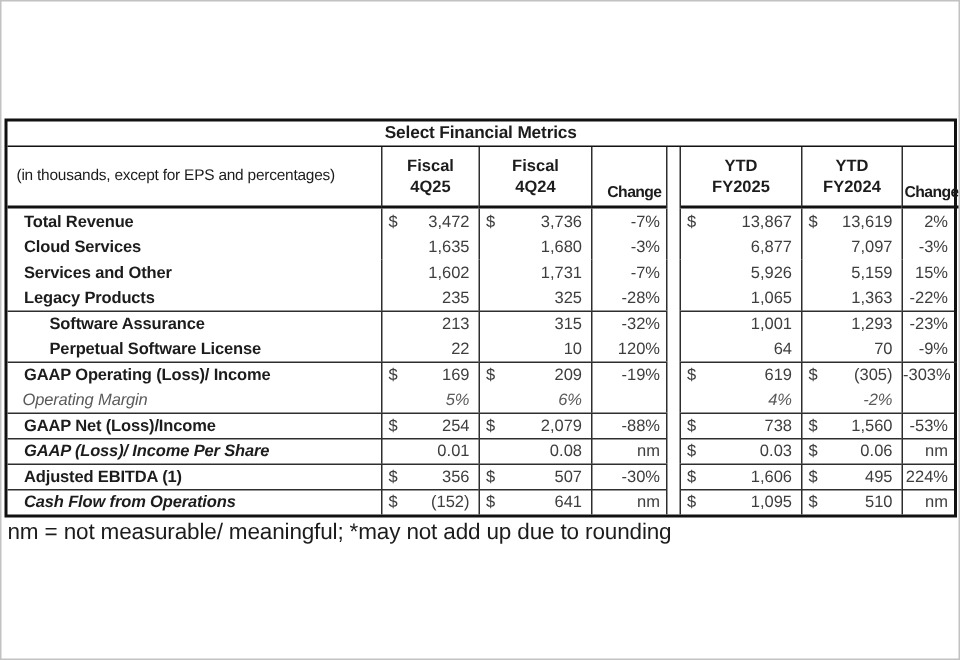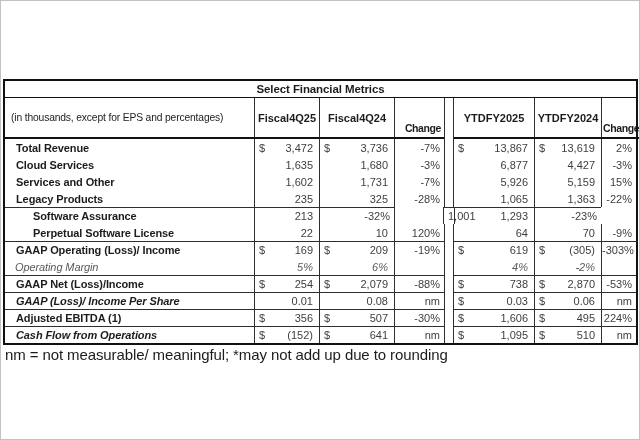--- a/index.html
+++ b/index.html
@@ -24,21 +24,21 @@
   .grid-row{display:grid; grid-template-columns:249px 65px 75px 50px 10px 80px 67px 1fr;}
   .cell{box-sizing:border-box; display:flex; align-items:center; overflow:visible;}
   
   .vline{border-left:1px solid var(--line);}
   .gap{border-left:1px solid var(--line); border-right:1px solid var(--line);}
   .after-gap{border-left:none;}
   
   .header-row{height:41px;}
   .header-row .cell:not(.gap){border-bottom:2px solid var(--heavy);}
   .hdr-note{font-size:10.3px; letter-spacing:-0.15px; padding-left:6px; color:var(--text);}
-  .hdr-col{justify-content:center; font-weight:bold; font-size:11px; line-height:14px; text-align:center;}
+  .hdr-col{flex-direction:column; justify-content:center; font-weight:bold; font-size:11px; line-height:14px; text-align:center;}
   .hdr-chg{justify-content:flex-end; align-items:flex-end; font-weight:bold; font-size:10.5px;
            letter-spacing:-0.4px; padding:0 3px 3px 1px;}
   
   .row{height:17px;}
   .rule-top > .cell:not(.gap){border-top:1px solid var(--line);}
   .label-cell{font-size:11px; font-weight:bold; letter-spacing:-0.1px; padding-left:11px; color:var(--text); white-space:nowrap;}
   .indent .label-cell{padding-left:28px;}
   .num{font-size:11px; color:var(--numbers); justify-content:space-between;}
   .num .sym{padding-left:4px;}
   .num .val{padding-right:6px;}
@@ -117,21 +117,21 @@
       <span class="val">1,680</span>
     </div>
     <div class="cell vline chg">-3%</div>
     <div class="cell gap"></div>
     <div class="cell after-gap num">
       <span class="sym"></span>
       <span class="val">6,877</span>
     </div>
     <div class="cell vline num">
       <span class="sym"></span>
-      <span class="val">4,427</span>
+      <span class="val">7,097</span>
     </div>
     <div class="cell vline chg">-3%</div>
   </div>
         <div class="grid-row row">
     <div class="cell label-cell">Services and Other</div>
     <div class="cell vline num">
       <span class="sym"></span>
       <span class="val">1,602</span>
     </div>
     <div class="cell vline num">
@@ -171,20 +171,24 @@
       <span class="val">1,363</span>
     </div>
     <div class="cell vline chg">-22%</div>
   </div>
         <div class="grid-row row rule-top indent">
     <div class="cell label-cell">Software Assurance</div>
     <div class="cell vline num">
       <span class="sym"></span>
       <span class="val">213</span>
     </div>
+    <div class="cell vline num">
+      <span class="sym"></span>
+      <span class="val">315</span>
+    </div>
     <div class="cell vline chg">-32%</div>
     <div class="cell gap"></div>
     <div class="cell after-gap num">
       <span class="sym"></span>
       <span class="val">1,001</span>
     </div>
     <div class="cell vline num">
       <span class="sym"></span>
       <span class="val">1,293</span>
     </div>
@@ -267,21 +271,21 @@
       <span class="val">2,079</span>
     </div>
     <div class="cell vline chg">-88%</div>
     <div class="cell gap"></div>
     <div class="cell after-gap num">
       <span class="sym">$</span>
       <span class="val">738</span>
     </div>
     <div class="cell vline num">
       <span class="sym">$</span>
-      <span class="val">2,870</span>
+      <span class="val">1,560</span>
     </div>
     <div class="cell vline chg">-53%</div>
   </div>
         <div class="grid-row row rule-top bi-row">
     <div class="cell label-cell">GAAP (Loss)/ Income Per Share</div>
     <div class="cell vline num">
       <span class="sym"></span>
       <span class="val">0.01</span>
     </div>
     <div class="cell vline num">

